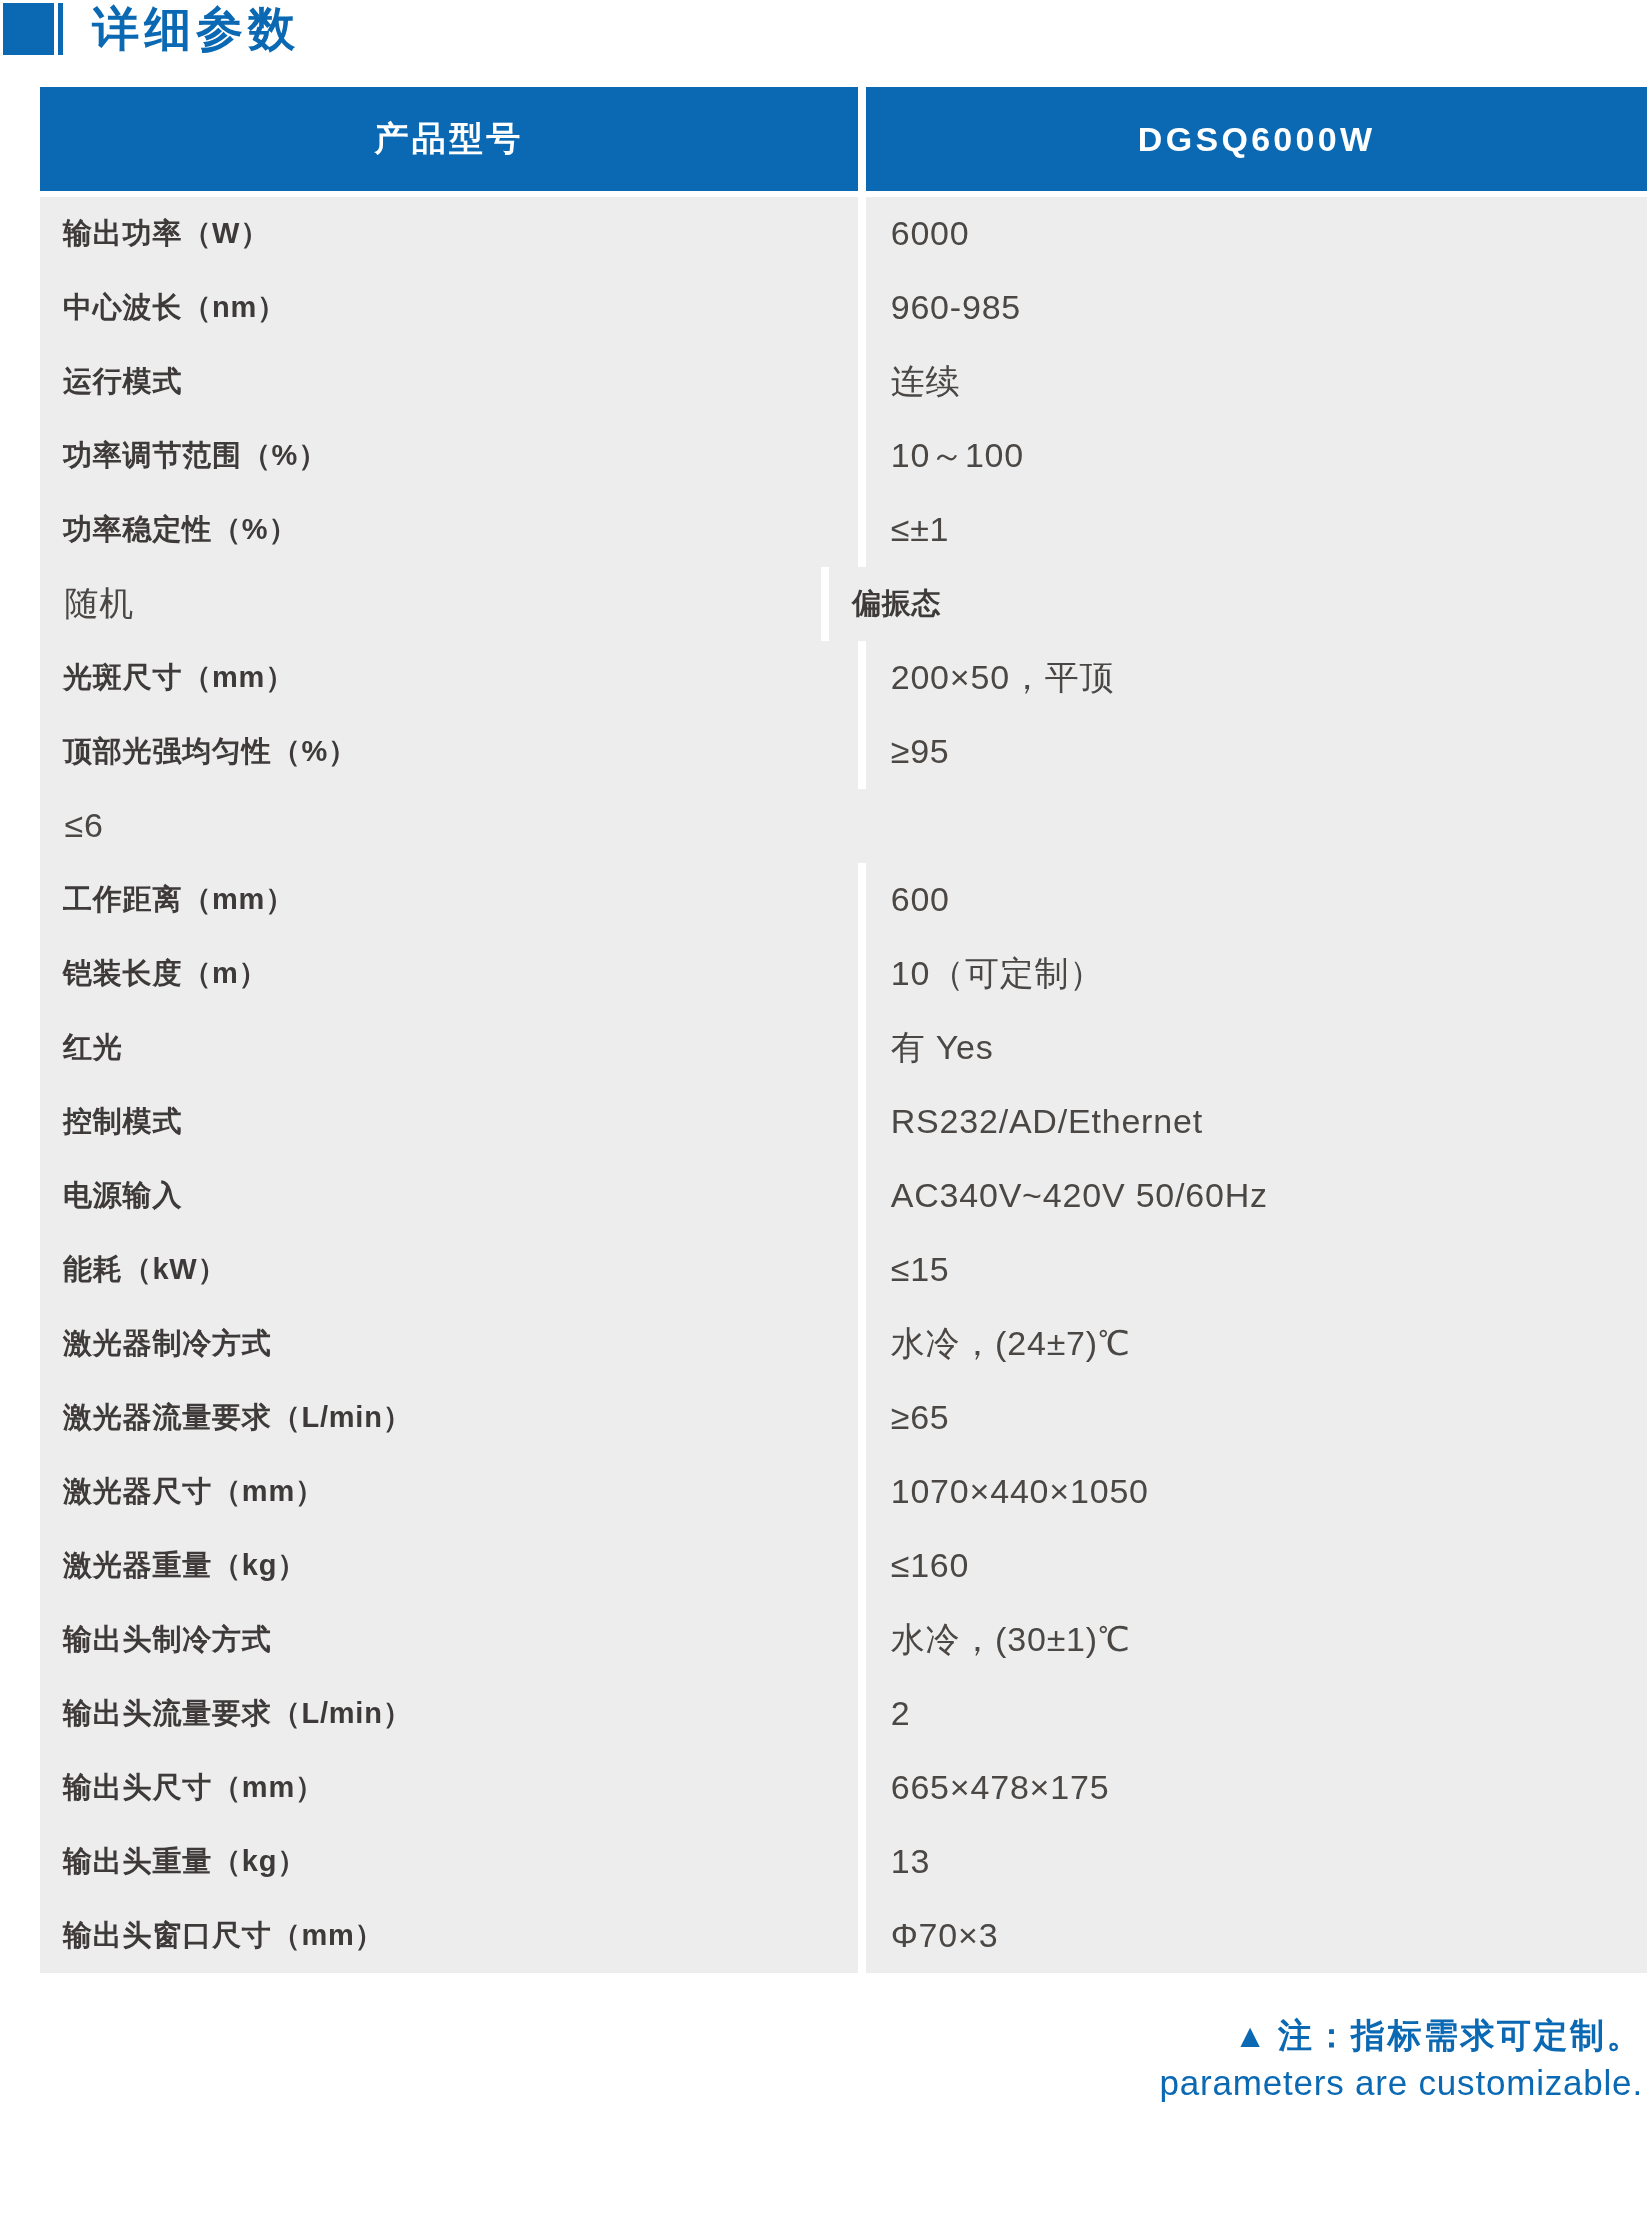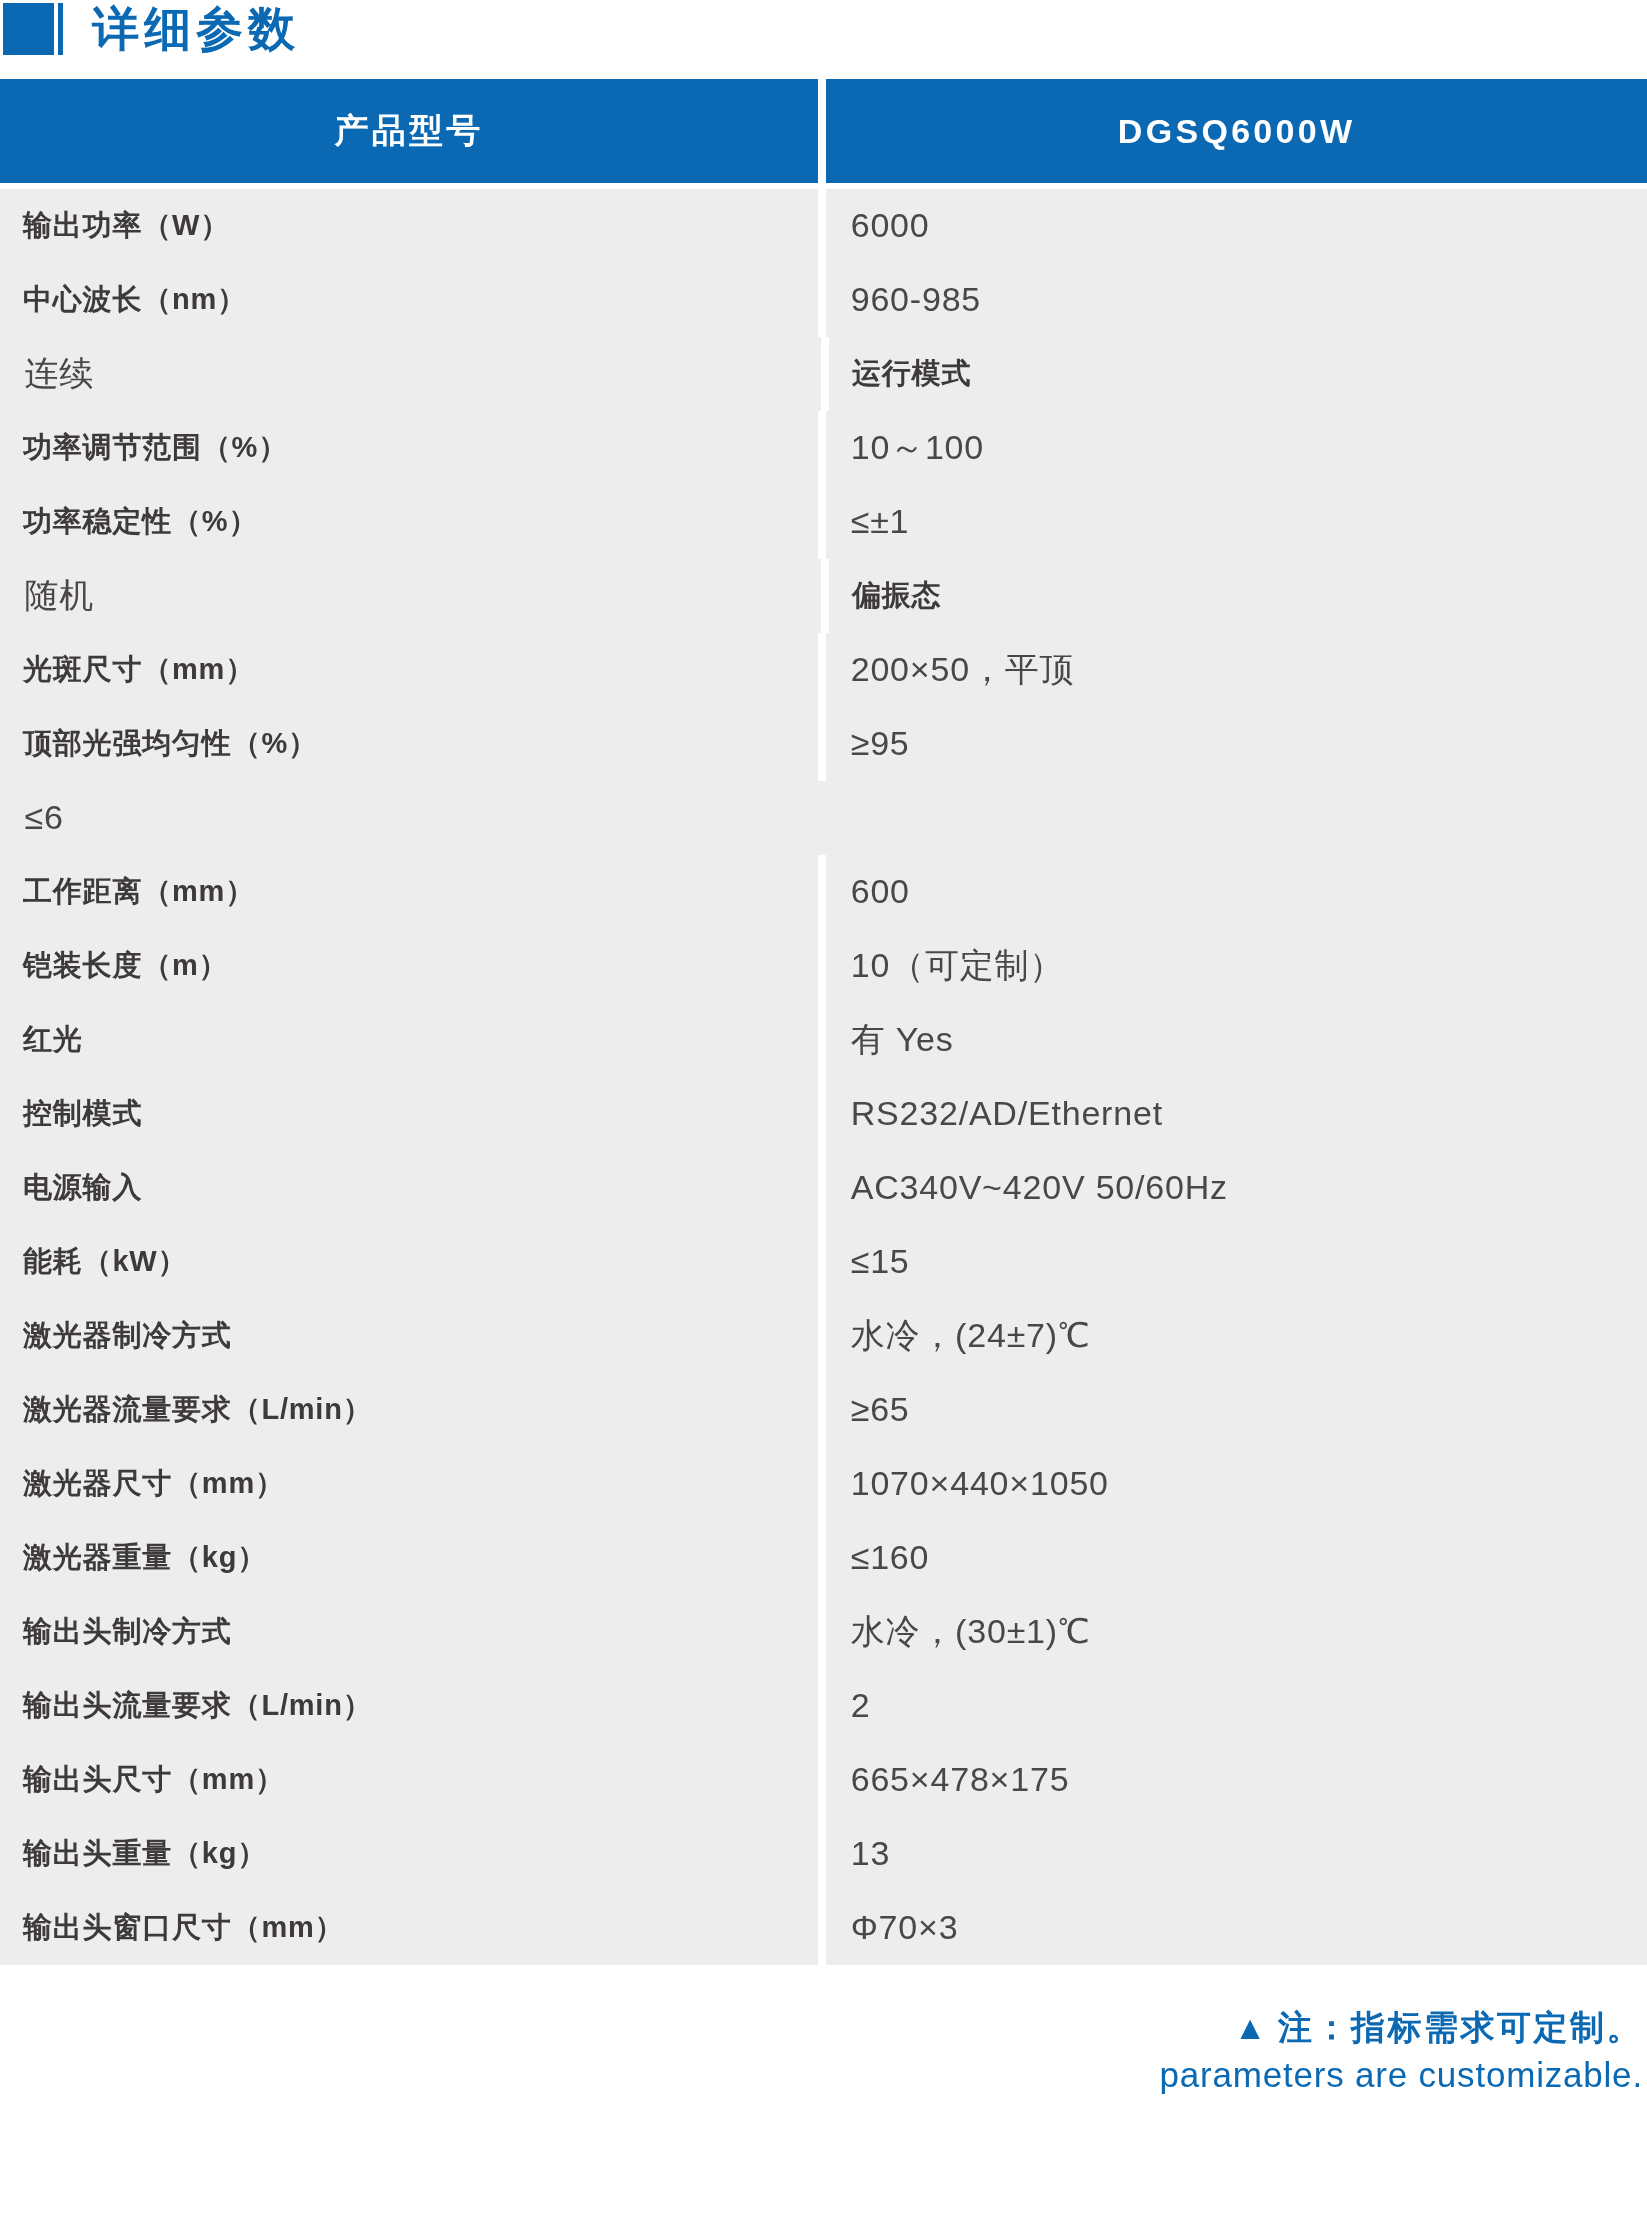--- a/index.html
+++ b/index.html
@@ -23,21 +23,21 @@
     padding:2.5px 0 0 2.5px;height:57px;
   }
   .title-square{width:51px;height:52px;background:var(--accent-blue);flex:0 0 auto;}
   .title-vbar{width:4.9px;height:52px;background:var(--accent-blue);margin-left:4.9px;flex:0 0 auto;}
   .title-text{
     margin-left:29px;color:var(--accent-blue);
     font-size:47px;font-weight:bold;letter-spacing:4.9px;
     line-height:52px;white-space:nowrap;
   }
   
-  .spec-table{margin-top:22px;width:1647px;}
+  .spec-table{margin-top:30px;width:1647px;padding-left:40px;}
   .thead{display:flex;gap:8.2px;height:104px;margin-bottom:5.7px;}
   .hcell{
     background:var(--accent-blue);color:var(--header-text);
     display:flex;align-items:center;justify-content:center;
     font-size:34px;font-weight:bold;letter-spacing:3.3px;
   }
   .col-left{width:818px;flex:0 0 auto;}
   .col-right{flex:1 1 auto;}
   .tbody{display:flex;flex-direction:column;gap:0;}
   .trow{display:flex;gap:8.2px;height:74px;}
@@ -80,22 +80,22 @@
     <div class="cell label">输出功率（W）</div>
     <div class="cell value">6000</div>
   </div>
 
   <div class="trow">
     <div class="cell label">中心波长（nm）</div>
     <div class="cell value">960-985</div>
   </div>
 
   <div class="trow">
+    <div class="cell label">运行模式</div>
     <div class="cell value">连续</div>
-    <div class="cell label">运行模式</div>
   </div>
 
   <div class="trow">
     <div class="cell label">功率调节范围（%）</div>
     <div class="cell value">10～100</div>
   </div>
 
   <div class="trow">
     <div class="cell label">功率稳定性（%）</div>
     <div class="cell value">≤±1</div>

